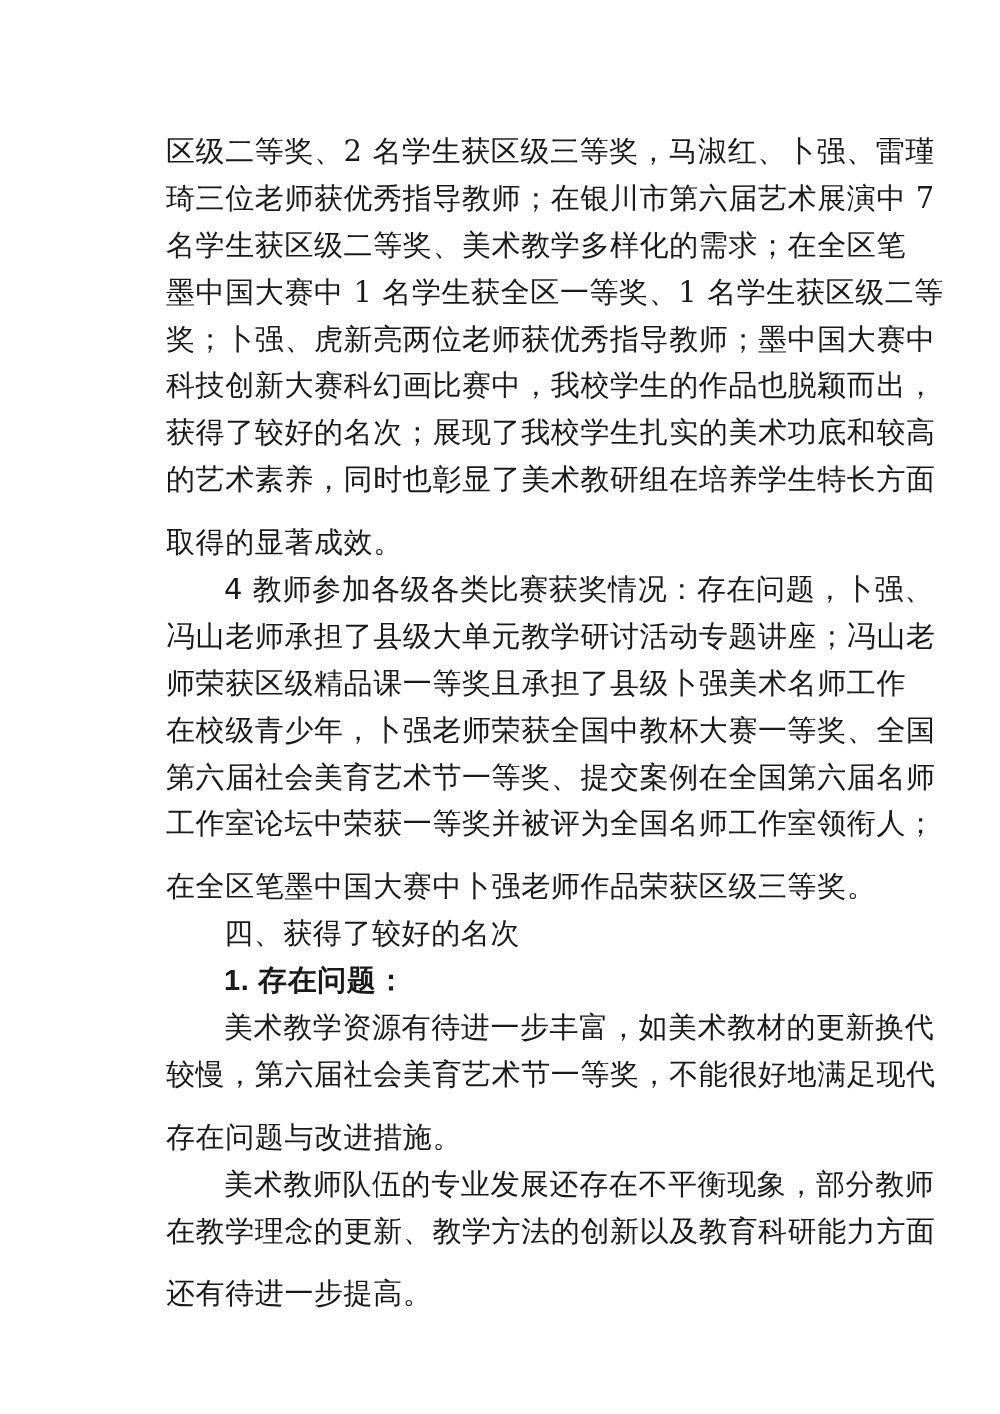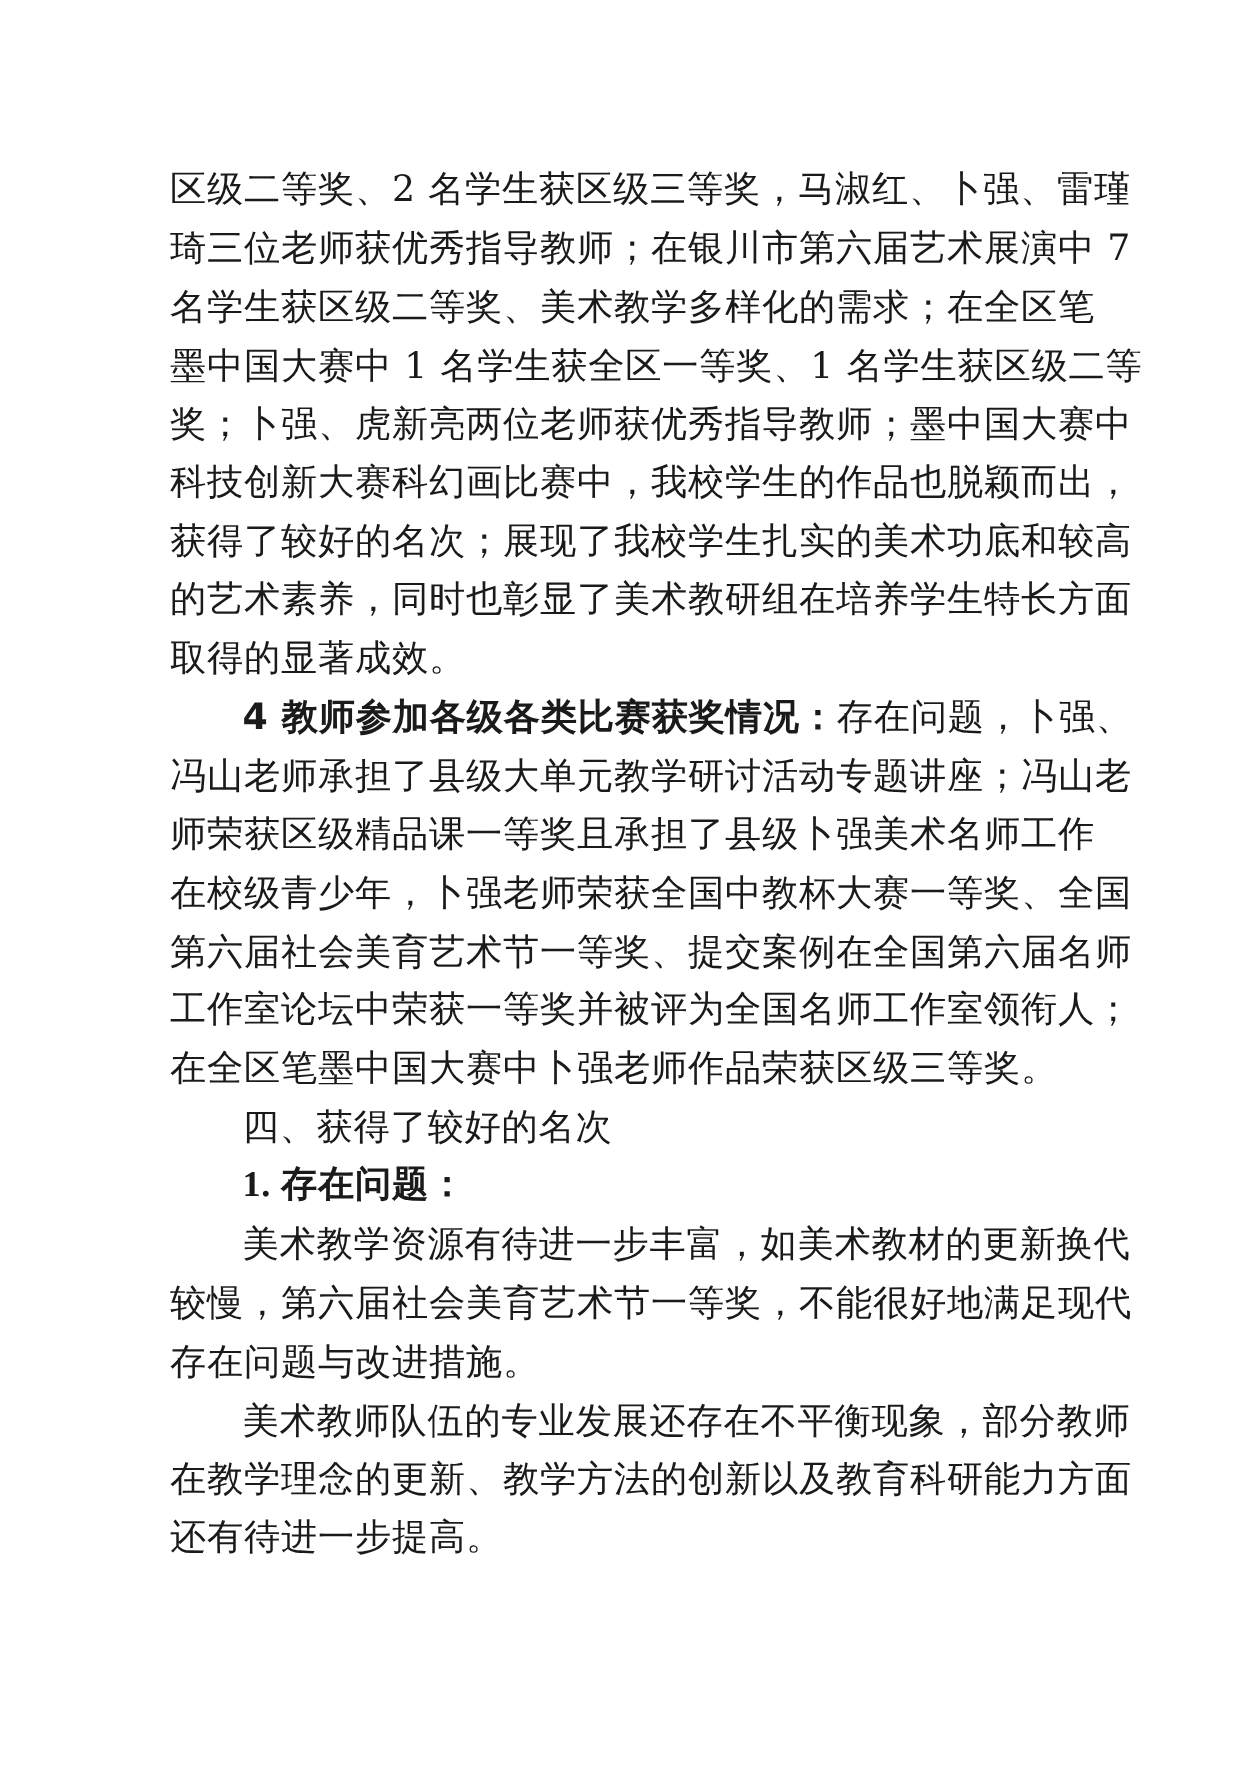--- a/index.html
+++ b/index.html
@@ -10,45 +10,46 @@
     body {
       width: 1000px;
       height: 1414px;
       position: relative;
       overflow: hidden;
       font-family: "DejaVu Serif", "Liberation Serif", serif;
       color: #1a1a1a;
     }
     .page {
       position: absolute;
-      left: 136px;
+      left: 166px;
       top: 128px;
       width: 704px;
     }
     .line {
       height: 46.9px;
       line-height: 46.9px;
       font-size: 29px;
       white-space: nowrap;
       letter-spacing: 0.6px;
       text-align: justify;
       text-align-last: justify;
     }
     .line.last {
       text-align-last: left;
+      margin-top: 16px;
     }
     .indent {
       padding-left: 58px;
     }
     .bold {
-      font-weight: bold;
+      font-weight: normal;
       font-family: "DejaVu Sans", "Liberation Sans", sans-serif;
     }
     .kai {
-      font-family: Liberation Serif, serif;
+      font-family: Liberation Sans, sans-serif;
       font-weight: bold;
     }
     .heading {
       text-align-last: left;
     }
   </style>
 </head>
 <body>
 
 <div class="page">

